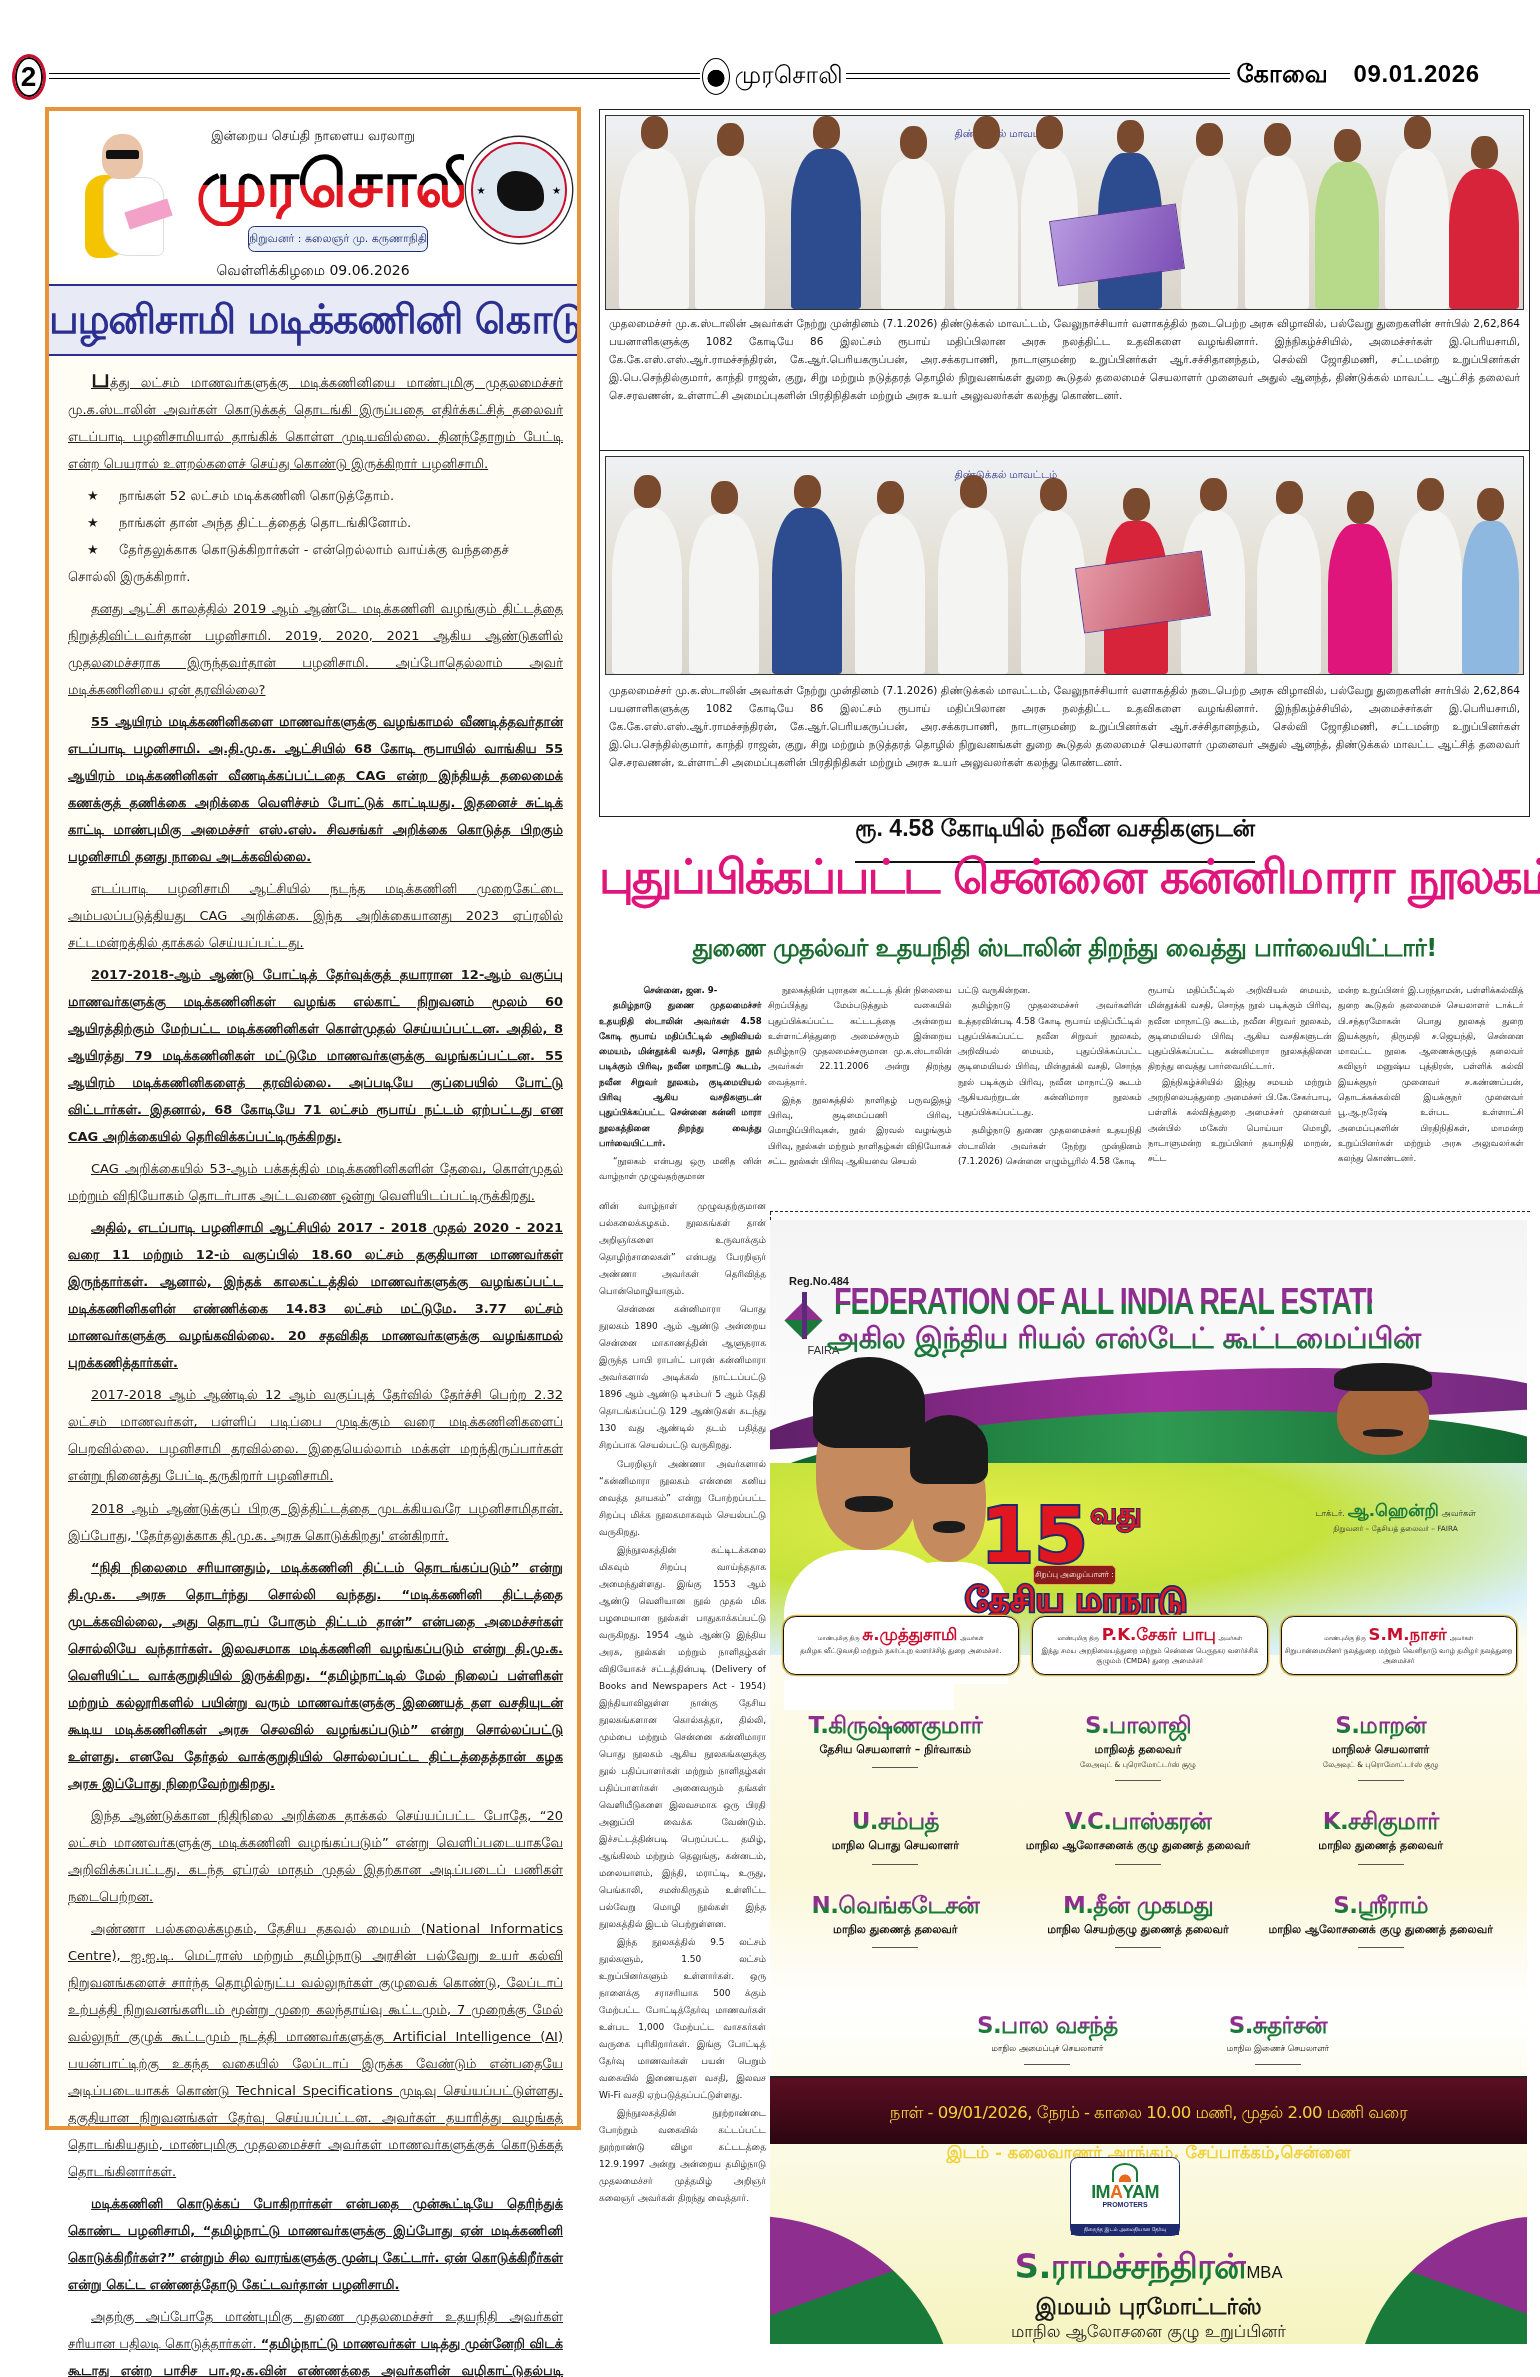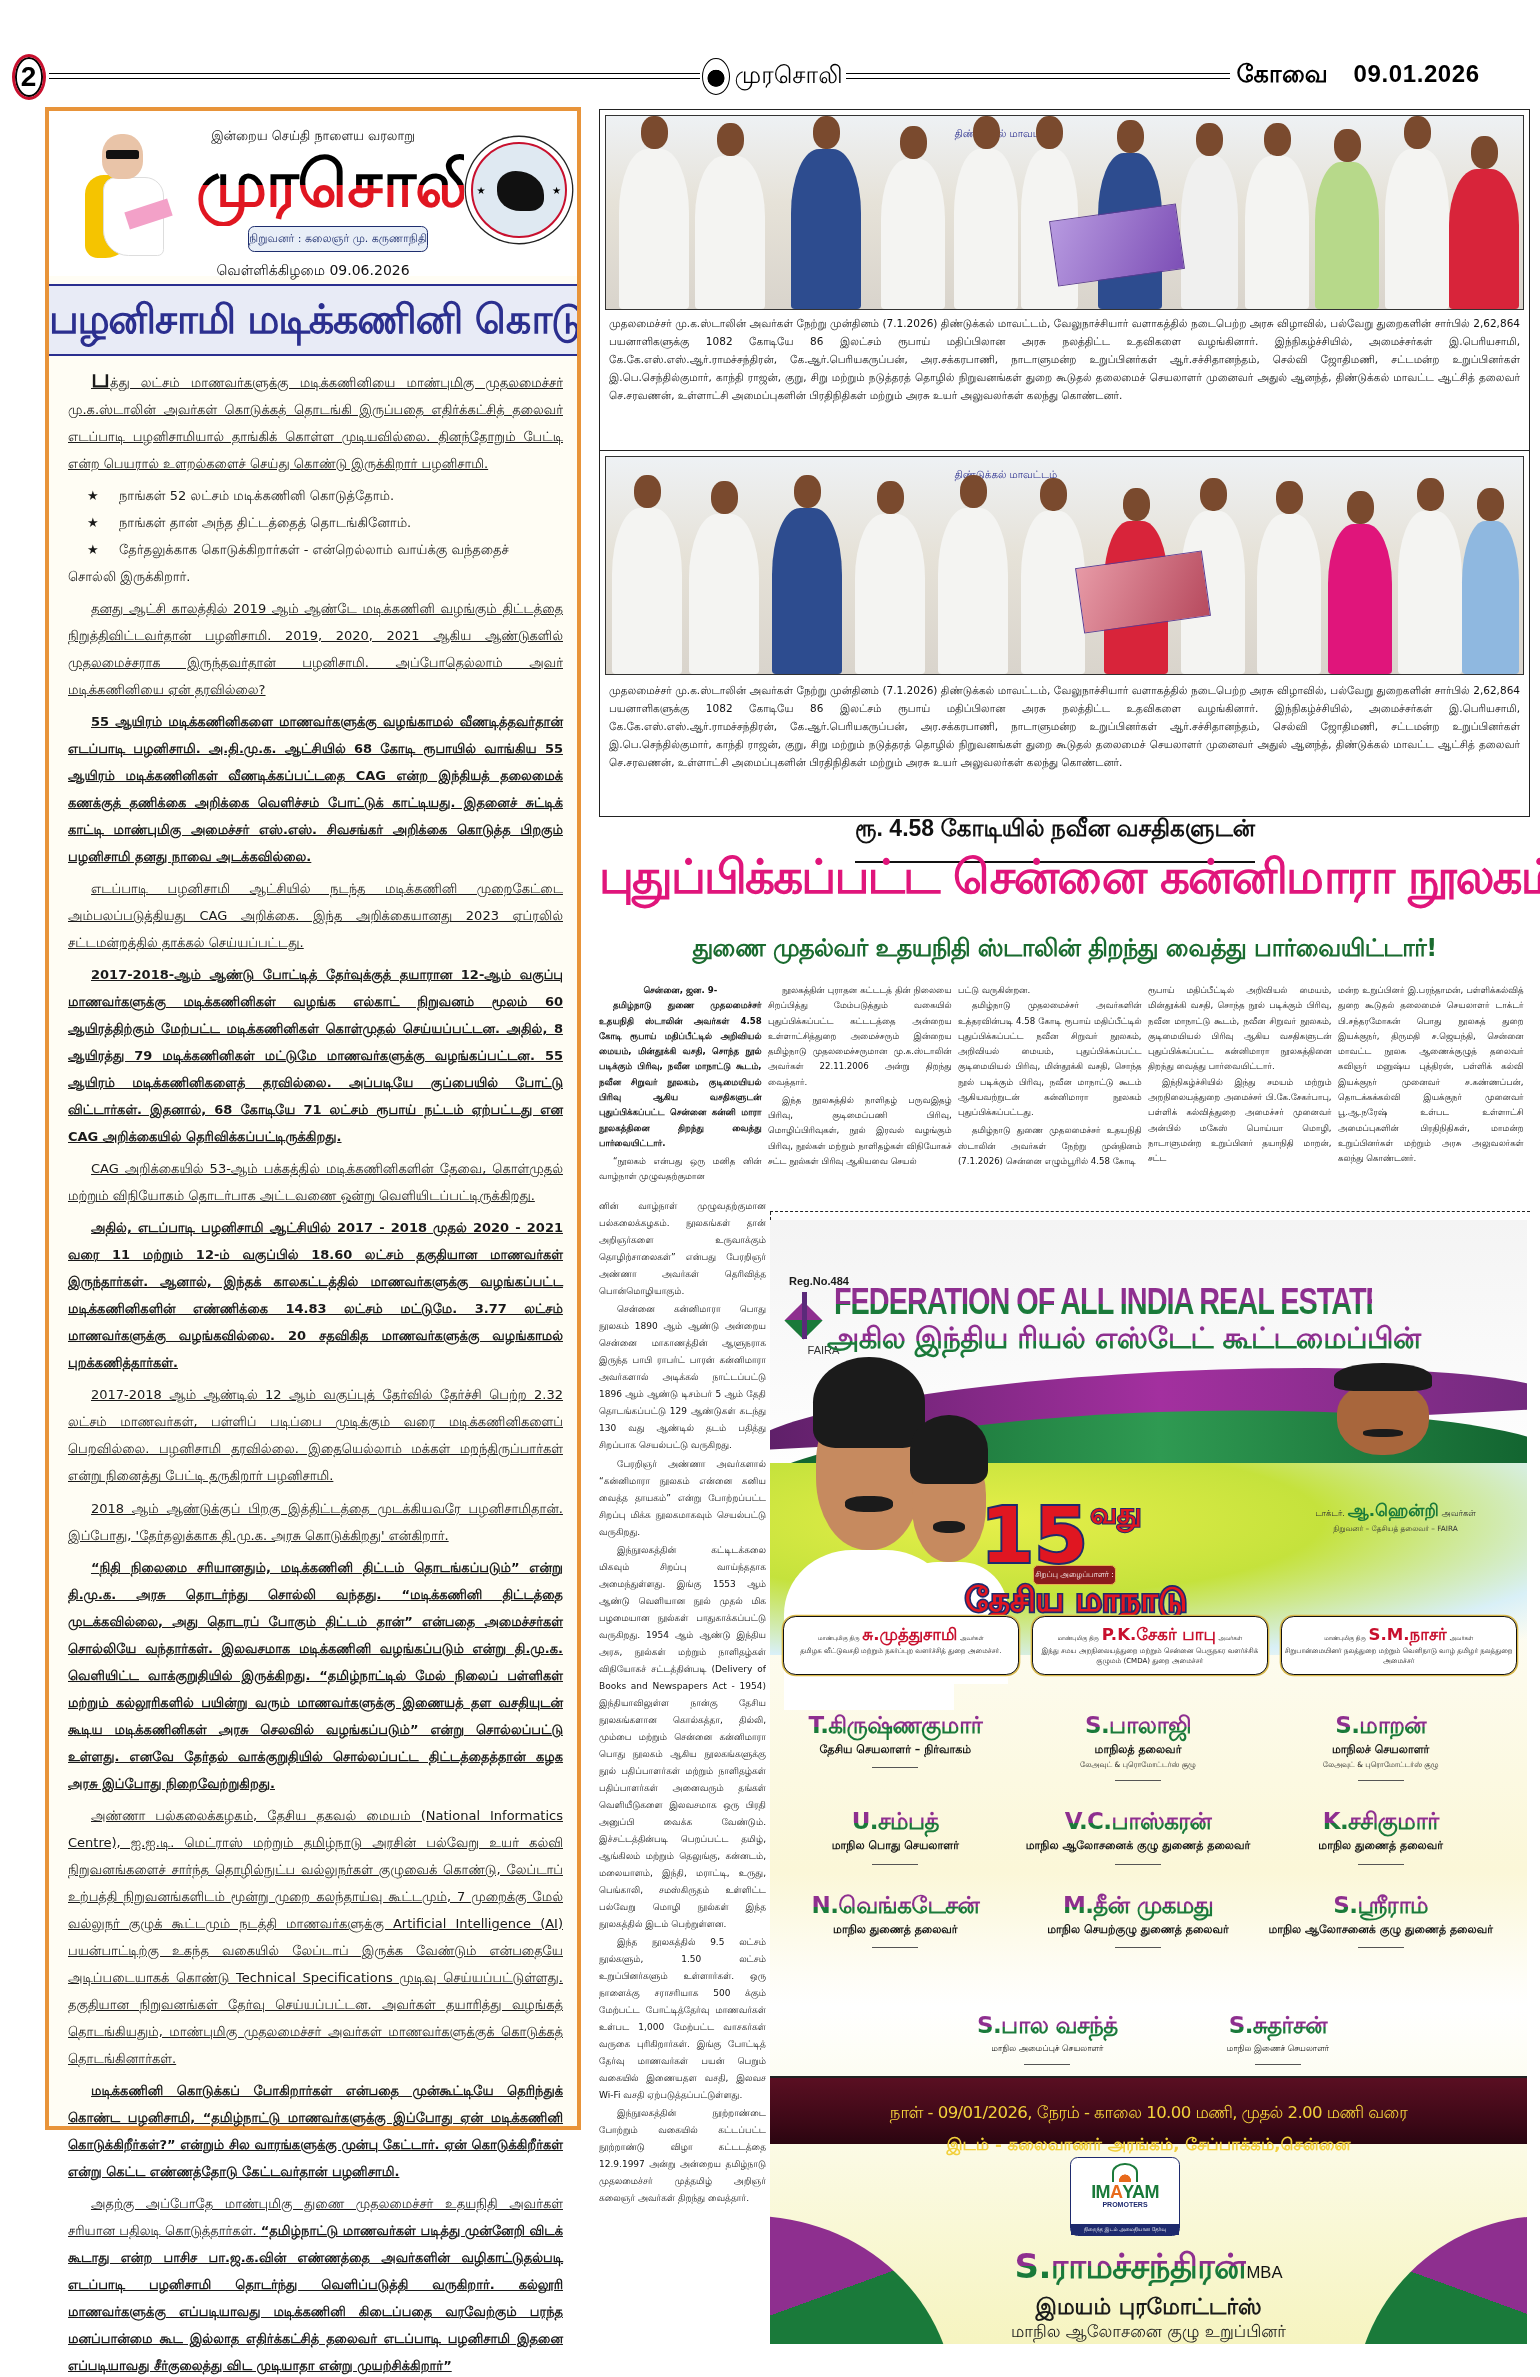--- a/index.html
+++ b/index.html
@@ -124,21 +124,21 @@
   .officer { text-align: center; }
   .officer .oname { font: bold 23px "DejaVu Sans", sans-serif; white-space: nowrap; letter-spacing: -0.6px;
                     background: linear-gradient(#8e2f8f 0 50%, #1a7a3a 50% 100%); -webkit-background-clip: text; background-clip: text; color: transparent; }
   .officer .orole { font: bold 11px "DejaVu Sans", sans-serif; color: #111; margin-top: 1.3px; white-space: nowrap; }
   .officer .osub { font: 7.3px "DejaVu Sans", sans-serif; color: #111; margin-top: 2.6px; }
   .officer .uline { width: 46px; height: 0; border-top: 1.3px solid #555; margin: 10.2px auto 0; }
   .officers-last { position: absolute; left: 19px; top: 792px; width: 728px; display: flex; justify-content: center; gap: 109px; }
   .event-band { position: absolute; left: 0; top: 856px; width: 757px; height: 68px; background: linear-gradient(180deg, #5a0f22, #3b0816 70%, #2a0510); border-top: 2.6px solid #222; }
   .event-band .line { text-align: center; font: 16.6px "DejaVu Sans", sans-serif; color: #f2d03b; white-space: nowrap; }
   .event-band .line.one { margin-top: 25px; letter-spacing: -0.6px; }
-  .event-band .line.two { margin-top: 11px; font-weight: bold; }
+  .event-band .line.two { margin-top: 19px; font-weight: bold; }
   .imayam { position: absolute; left: 300px; top: 937px; width: 110px; height: 79px; border: 1.9px solid #1e2a6e; border-radius: 7.7px; background: #fff; text-align: center; }
   .imayam .house { width: 25.5px; height: 19px; margin: 5.1px auto 0; border-radius: 50% 50% 0 0; border: 2.6px solid #1a7a3a; border-bottom: none; background: radial-gradient(circle at 50% 90%, #e86a1c 30%, transparent 32%); }
   .imayam .brand { font: bold 18px "Liberation Sans", sans-serif; color: #1a7a3a; letter-spacing: -0.6px; }
   .imayam .brand b { color: #e86a1c; }
   .imayam .pro { font: bold 7px "Liberation Sans", sans-serif; color: #1e2a6e; margin-top: -2.6px; }
   .imayam .strap { position: absolute; left: 0; right: 0; bottom: 0; height: 11.5px; background: #1e2a6e; color: #fff; font: 5.1px "DejaVu Sans", sans-serif; line-height: 11.5px; }
   .sponsor-name { position: absolute; left: 0; width: 100%; top: 1026px; text-align: center; white-space: nowrap; }
   .sponsor-name .n { font: bold 34px "DejaVu Sans", sans-serif; letter-spacing: -0.6px; background: linear-gradient(#8e2f8f 0 50%, #1a7a3a 50% 100%); -webkit-background-clip: text; background-clip: text; color: transparent; }
   .sponsor-name .d { font: 16.6px "Liberation Sans", sans-serif; color: #111; }
   .sponsor-org { position: absolute; left: 0; width: 100%; top: 1073px; text-align: center; font: bold 22px "DejaVu Serif", serif; color: #1a1a1a; }
@@ -195,20 +195,21 @@
     <div style="margin-top:-5.1px;margin-bottom:5.1px">சொல்லி இருக்கிறார்.</div>
     <p>தனது ஆட்சி காலத்தில் 2019 ஆம் ஆண்டே மடிக்கணினி வழங்கும் திட்டத்தை நிறுத்திவிட்டவர்தான் பழனிசாமி. 2019, 2020, 2021 ஆகிய ஆண்டுகளில் முதலமைச்சராக இருந்தவர்தான் பழனிசாமி. அப்போதெல்லாம் அவர் மடிக்கணினியை ஏன் தரவில்லை?</p>
     <p class="b">55 ஆயிரம் மடிக்கணினிகளை மாணவர்களுக்கு வழங்காமல் வீணடித்தவர்தான் எடப்பாடி பழனிசாமி. அ.தி.மு.க. ஆட்சியில் 68 கோடி ரூபாயில் வாங்கிய 55 ஆயிரம் மடிக்கணினிகள் வீணடிக்கப்பட்டதை CAG என்ற இந்தியத் தலைமைக் கணக்குத் தணிக்கை அறிக்கை வெளிச்சம் போட்டுக் காட்டியது. இதனைச் சுட்டிக் காட்டி மாண்புமிகு அமைச்சர் எஸ்.எஸ். சிவசங்கர் அறிக்கை கொடுத்த பிறகும் பழனிசாமி தனது நாவை அடக்கவில்லை.</p>
     <p>எடப்பாடி பழனிசாமி ஆட்சியில் நடந்த மடிக்கணினி முறைகேட்டை அம்பலப்படுத்தியது CAG அறிக்கை. இந்த அறிக்கையானது 2023 ஏப்ரலில் சட்டமன்றத்தில் தாக்கல் செய்யப்பட்டது.</p>
     <p class="b">2017-2018-ஆம் ஆண்டு போட்டித் தேர்வுக்குத் தயாரான 12-ஆம் வகுப்பு மாணவர்களுக்கு மடிக்கணினிகள் வழங்க எல்காட் நிறுவனம் மூலம் 60 ஆயிரத்திற்கும் மேற்பட்ட மடிக்கணினிகள் கொள்முதல் செய்யப்பட்டன. அதில், 8 ஆயிரத்து 79 மடிக்கணினிகள் மட்டுமே மாணவர்களுக்கு வழங்கப்பட்டன. 55 ஆயிரம் மடிக்கணினிகளைத் தரவில்லை. அப்படியே குப்பையில் போட்டு விட்டார்கள். இதனால், 68 கோடியே 71 லட்சம் ரூபாய் நட்டம் ஏற்பட்டது என CAG அறிக்கையில் தெரிவிக்கப்பட்டிருக்கிறது.</p>
     <p>CAG அறிக்கையில் 53-ஆம் பக்கத்தில் மடிக்கணினிகளின் தேவை, கொள்முதல் மற்றும் விநியோகம் தொடர்பாக அட்டவணை ஒன்று வெளியிடப்பட்டிருக்கிறது.</p>
     <p class="b">அதில், எடப்பாடி பழனிசாமி ஆட்சியில் 2017 - 2018 முதல் 2020 - 2021 வரை 11 மற்றும் 12-ம் வகுப்பில் 18.60 லட்சம் தகுதியான மாணவர்கள் இருந்தார்கள். ஆனால், இந்தக் காலகட்டத்தில் மாணவர்களுக்கு வழங்கப்பட்ட மடிக்கணினிகளின் எண்ணிக்கை 14.83 லட்சம் மட்டுமே. 3.77 லட்சம் மாணவர்களுக்கு வழங்கவில்லை. 20 சதவிகித மாணவர்களுக்கு வழங்காமல் புறக்கணித்தார்கள்.</p>
     <p>2017-2018 ஆம் ஆண்டில் 12 ஆம் வகுப்புத் தேர்வில் தேர்ச்சி பெற்ற 2.32 லட்சம் மாணவர்கள், பள்ளிப் படிப்பை முடிக்கும் வரை மடிக்கணினிகளைப் பெறவில்லை. பழனிசாமி தரவில்லை. இதையெல்லாம் மக்கள் மறந்திருப்பார்கள் என்று நினைத்து பேட்டி தருகிறார் பழனிசாமி.</p>
     <p>2018 ஆம் ஆண்டுக்குப் பிறகு இத்திட்டத்தை முடக்கியவரே பழனிசாமிதான். இப்போது, 'தேர்தலுக்காக தி.மு.க. அரசு கொடுக்கிறது' என்கிறார்.</p>
     <p class="b">“நிதி நிலைமை சரியானதும், மடிக்கணினி திட்டம் தொடங்கப்படும்” என்று தி.மு.க. அரசு தொடர்ந்து சொல்லி வந்தது. “மடிக்கணினி திட்டத்தை முடக்கவில்லை, அது தொடரப் போகும் திட்டம் தான்” என்பதை அமைச்சர்கள் சொல்லியே வந்தார்கள். இலவசமாக மடிக்கணினி வழங்கப்படும் என்று தி.மு.க. வெளியிட்ட வாக்குறுதியில் இருக்கிறது. “தமிழ்நாட்டில் மேல் நிலைப் பள்ளிகள் மற்றும் கல்லூரிகளில் பயின்று வரும் மாணவர்களுக்கு இணையத் தள வசதியுடன் கூடிய மடிக்கணினிகள் அரசு செலவில் வழங்கப்படும்” என்று சொல்லப்பட்டு உள்ளது. எனவே தேர்தல் வாக்குறுதியில் சொல்லப்பட்ட திட்டத்தைத்தான் கழக அரசு இப்போது நிறைவேற்றுகிறது.</p>
+    <p>இந்த ஆண்டுக்கான நிதிநிலை அறிக்கை தாக்கல் செய்யப்பட்ட போதே, “20 லட்சம் மாணவர்களுக்கு மடிக்கணினி வழங்கப்படும்” என்று வெளிப்படையாகவே அறிவிக்கப்பட்டது. கடந்த ஏப்ரல் மாதம் முதல் இதற்கான அடிப்படைப் பணிகள் நடைபெற்றன.</p>
     <p>அண்ணா பல்கலைக்கழகம், தேசிய தகவல் மையம் (National Informatics Centre), ஐ.ஐ.டி. மெட்ராஸ் மற்றும் தமிழ்நாடு அரசின் பல்வேறு உயர் கல்வி நிறுவனங்களைச் சார்ந்த தொழில்நுட்ப வல்லுநர்கள் குழுவைக் கொண்டு, லேப்டாப் உற்பத்தி நிறுவனங்களிடம் மூன்று முறை கலந்தாய்வு கூட்டமும், 7 முறைக்கு மேல் வல்லுநர் குழுக் கூட்டமும் நடத்தி மாணவர்களுக்கு Artificial Intelligence (AI) பயன்பாட்டிற்கு உகந்த வகையில் லேப்டாப் இருக்க வேண்டும் என்பதையே அடிப்படையாகக் கொண்டு Technical Specifications முடிவு செய்யப்பட்டுள்ளது. தகுதியான நிறுவனங்கள் தேர்வு செய்யப்பட்டன. அவர்கள் தயாரித்து வழங்கத் தொடங்கியதும், மாண்புமிகு முதலமைச்சர் அவர்கள் மாணவர்களுக்குக் கொடுக்கத் தொடங்கினார்கள்.</p>
     <p class="b">மடிக்கணினி கொடுக்கப் போகிறார்கள் என்பதை முன்கூட்டியே தெரிந்துக் கொண்ட பழனிசாமி, “தமிழ்நாட்டு மாணவர்களுக்கு இப்போது ஏன் மடிக்கணினி கொடுக்கிறீர்கள்?” என்றும் சில வாரங்களுக்கு முன்பு கேட்டார். ஏன் கொடுக்கிறீர்கள் என்று கெட்ட எண்ணத்தோடு கேட்டவர்தான் பழனிசாமி.</p>
     <p><span>அதற்கு அப்போதே மாண்புமிகு துணை முதலமைச்சர் உதயநிதி அவர்கள் சரியான பதிலடி கொடுத்தார்கள். </span><b>“தமிழ்நாட்டு மாணவர்கள் படித்து முன்னேறி விடக் கூடாது என்ற பாசிச பா.ஜ.க.வின் எண்ணத்தை அவர்களின் வழிகாட்டுதல்படி எடப்பாடி பழனிசாமி தொடர்ந்து வெளிப்படுத்தி வருகிறார். கல்லூரி மாணவர்களுக்கு எப்படியாவது மடிக்கணினி கிடைப்பதை வரவேற்கும் பரந்த மனப்பான்மை கூட இல்லாத எதிர்க்கட்சித் தலைவர் எடப்பாடி பழனிசாமி இதனை எப்படியாவது சீர்குலைத்து விட முடியாதா என்று முயற்சிக்கிறார்”</b></p>
 
   </div>
 </article>
 
 <figure class="photo-block one">
   <div class="photo">
     <div class="banner-text">திண்டுக்கல் மாவட்டம்</div>

